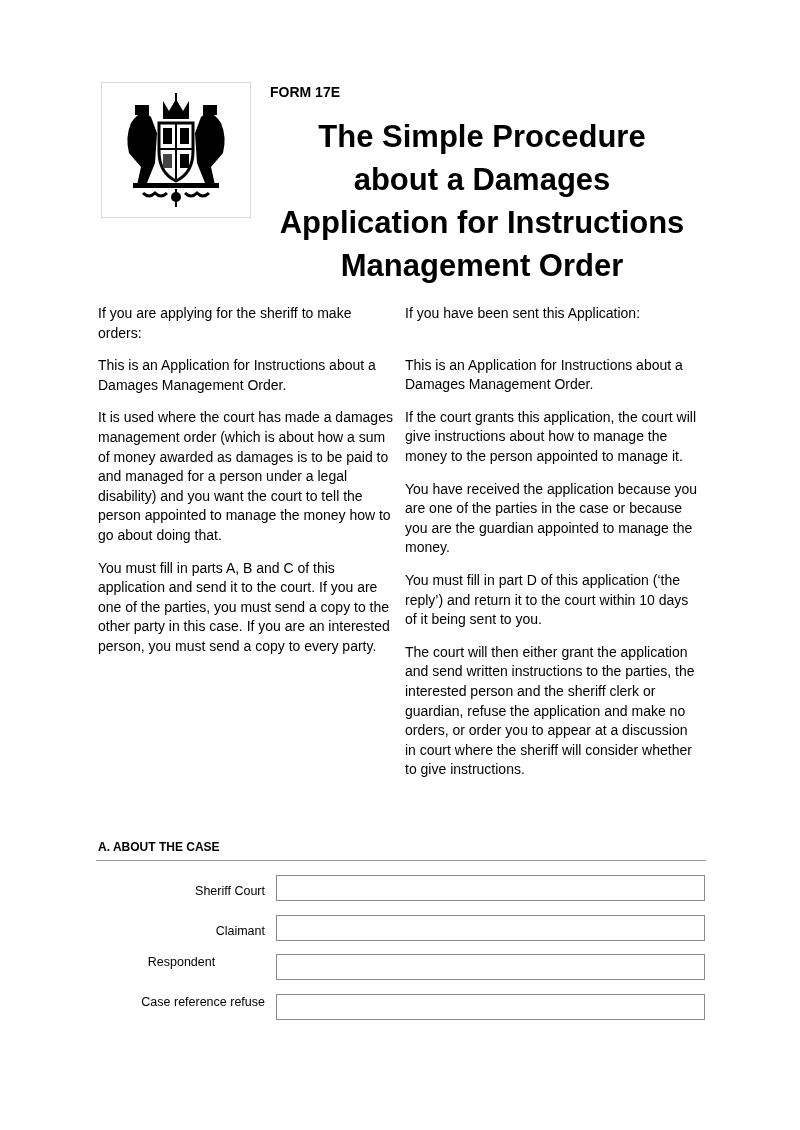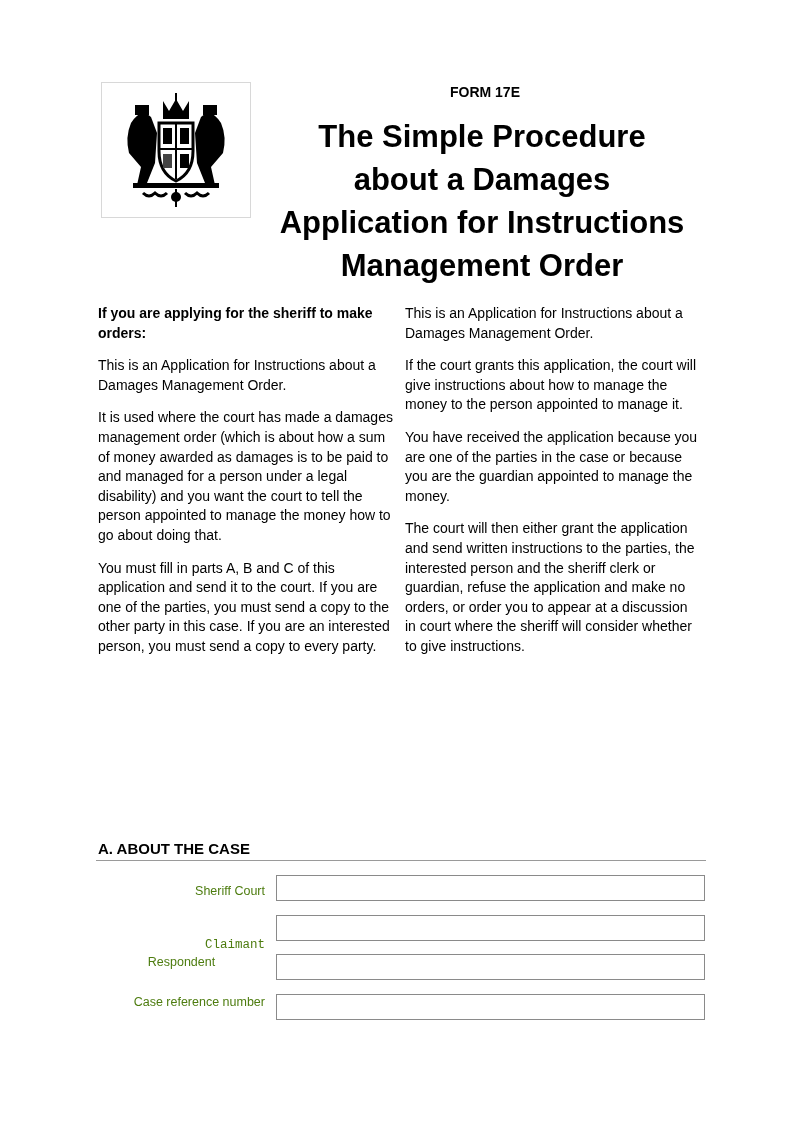--- a/index.html
+++ b/index.html
@@ -1,29 +1,29 @@
 <!DOCTYPE html>
 <html><head>
 <meta charset="utf-8">
 <style>
   html, body { margin:0; padding:0; background:#ffffff; }
   body { width:800px; height:1130px; position:relative; font-family:"Liberation Sans", sans-serif; color:#000; overflow:hidden; }
   .crest { position:absolute; left:101px; top:82px; width:150px; height:136px; border:1px solid #d8d8d8; box-sizing:border-box; display:flex; align-items:center; justify-content:center; }
-  .form-no { position:absolute; left:270px; width:430px; top:84px; text-align:center; font-weight:bold; font-size:14px; }
+  .form-no { position:absolute; left:270px; width:430px; top:84px; text-align:left; font-weight:bold; font-size:14px; }
   .title { position:absolute; left:262px; width:440px; top:104px; text-align:center; font-weight:bold; font-size:31px; line-height:43px;margin-top:11px; }
   .col { position:absolute; top:304px; width:296px; font-size:14px; line-height:19.6px; }
   .col.left { left:98px; }
   .col.right { left:405px; }
-  .col h3 { margin:0 0 13px 0; font-size:14px; line-height:19.6px; font-weight:bold; }
+  .col h3 { margin:0 0 13px 0; font-size:14px; line-height:19.6px; font-weight:normal; }
   .col.right h3 { margin-bottom:32px; }
   .col p { margin:0 0 13px 0; }
-  .section-head { position:absolute; left:98px; top:840px; font-weight:bold; font-size:15px; }
+  .section-head { position:absolute; left:98px; top:840px; font-weight:bold; font-size:12px; }
   .rule { position:absolute; left:96px; top:860px; width:610px; height:1px; background:#9a9a9a; }
   .field-row { position:absolute; left:98px; width:608px; height:27px; }
-  .field-row label { position:absolute; left:0; width:167px; text-align:right; font-size:12.5px; color:#4d7c0f; }
+  .field-row label { position:absolute; left:0; width:167px; text-align:right; font-size:12.5px; color:#000000; }
   .field-row .box { position:absolute; left:178px; width:429px; height:26px; border:1px solid #8a8a8a; box-sizing:border-box; background:#fff; padding:0 4px; font-family:"Liberation Sans", sans-serif; font-size:13px; }
 </style>
 </head>
 <body>
 
 <div class="crest">
   <svg width="110" height="115" viewBox="0 0 110 115">
 
     <path d="M42 8 L48 18 L55 6 L62 18 L68 8 L68 26 L42 26 Z" fill="#000"></path>
     <rect x="54" y="0" width="2" height="8" fill="#000"></rect>
@@ -59,37 +59,39 @@
 </div>
 
 <div class="col left">
   <h3>If you are applying for the sheriff to make orders:</h3>
   <p>This is an Application for Instructions about a Damages Management Order.</p>
   <p>It is used where the court has made a damages management order (which is about how a sum of money awarded as damages is to be paid to and managed for a person under a legal disability) and you want the court to tell the person appointed to manage the money how to go about doing that.</p>
   <p>You must fill in parts A, B and C of this application and send it to the court. If you are one of the parties, you must send a copy to the other party in this case. If you are an interested person, you must send a copy to every party.</p>
 </div>
 
 <div class="col right">
+  <h3>If you have been sent this Application:</h3>
   <p>This is an Application for Instructions about a Damages Management Order.</p>
   <p>If the court grants this application, the court will give instructions about how to manage the money to the person appointed to manage it.</p>
   <p>You have received the application because you are one of the parties in the case or because you are the guardian appointed to manage the money.</p>
+  <p>You must fill in part D of this application (‘the reply’) and return it to the court within 10 days of it being sent to you.</p>
   <p>The court will then either grant the application and send written instructions to the parties, the interested person and the sheriff clerk or guardian, refuse the application and make no orders, or order you to appear at a discussion in court where the sheriff will consider whether to give instructions.</p>
 </div>
 
 <div class="section-head">A. ABOUT THE CASE</div>
 <div class="rule"></div>
 
 <div class="field-row" style="top:875px;">
   <label style="top:9px;">Sheriff Court</label>
   <input class="box" type="text" value="" style="">
 </div>
 <div class="field-row" style="top:915px;">
-  <label style="top:23px;font-family:Liberation Mono, monospace;">Claimant</label>
+  <label style="top:9px;">Claimant</label>
   <input class="box" type="text" value="" style="">
 </div>
 <div class="field-row" style="top:954px;">
   <label style="top:1px;text-align:center;">Respondent</label>
   <input class="box" type="text" value="" style="">
 </div>
 <div class="field-row" style="top:994px;">
-  <label style="top:1px;">Case reference number</label>
+  <label style="top:1px;">Case reference refuse</label>
   <input class="box" type="text" value="" style="">
 </div>
 
 </body></html>

